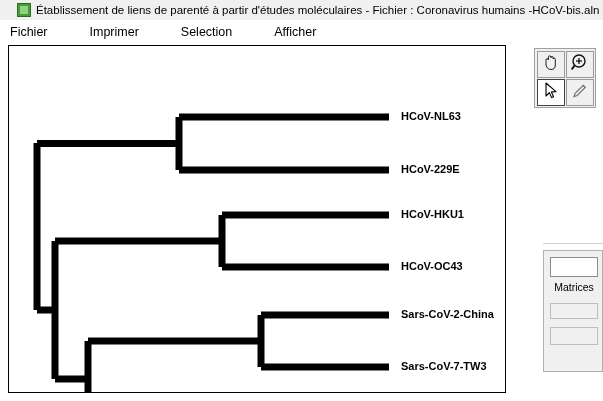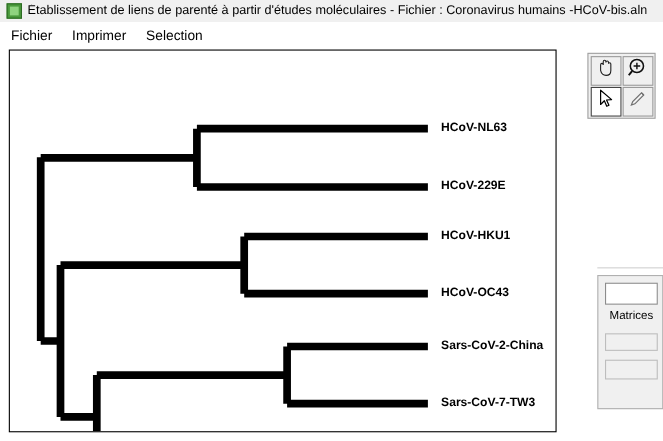--- a/index.html
+++ b/index.html
@@ -21,21 +21,21 @@
   }
   
   .titlebar {
     position: absolute;
     left: 0; top: 0;
     width: 603px;
     height: 20px;
     background: #f0f0f0;
     display: flex;
     align-items: center;
-    padding-left: 6px;
+    padding-left: 17px;
     box-sizing: border-box;
   }
   .title-icon {
     width: 14px;
     height: 14px;
     background: #4a9a3c;
     border: 1px solid #2c6a22;
     box-sizing: border-box;
     margin-right: 5px;
     flex: 0 0 auto;
@@ -61,21 +61,21 @@
     left: 0; top: 21px;
     width: 603px;
     height: 22px;
     background: #ffffff;
     display: flex;
     align-items: center;
   }
   .menu-item {
     font-size: 12.5px;
     color: #000000;
-    padding: 2px 9px;
+    padding: 2px 21px;
     white-space: nowrap;
     cursor: default;
   }
   .menu-item:first-child { padding-left: 10px; }
   
   .canvas {
     position: absolute;
     left: 8px; top: 45px;
     width: 498px;
     height: 348px;
@@ -169,20 +169,21 @@
 
   <div class="titlebar">
     <div class="title-icon"></div>
     <div class="title-text">Établissement de liens de parenté à partir d'études moléculaires - Fichier : Coronavirus humains -HCoV-bis.aln</div>
   </div>
 
   <div class="menubar">
     <div class="menu-item">Fichier</div>
     <div class="menu-item">Imprimer</div>
     <div class="menu-item">Selection</div>
+    <div class="menu-item">Afficher</div>
   </div>
 
   <div class="canvas">
     <svg class="tree-svg" id="tree-svg" width="496" height="346">
         <line x1="170" y1="71" x2="380" y2="71" stroke="#000000" stroke-width="7"></line>
         <line x1="170" y1="124" x2="380" y2="124" stroke="#000000" stroke-width="7"></line>
         <line x1="213" y1="169" x2="380" y2="169" stroke="#000000" stroke-width="7"></line>
         <line x1="213" y1="221" x2="380" y2="221" stroke="#000000" stroke-width="7"></line>
         <line x1="252" y1="269" x2="380" y2="269" stroke="#000000" stroke-width="7"></line>
         <line x1="252" y1="321" x2="380" y2="321" stroke="#000000" stroke-width="7"></line>

